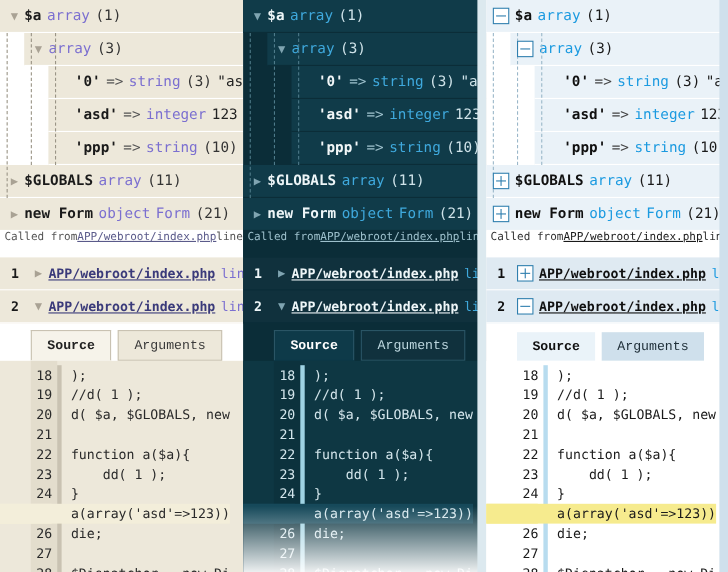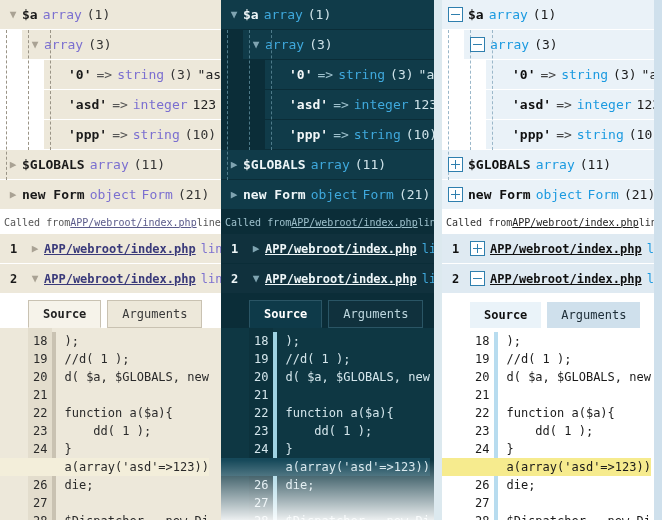--- a/index.html
+++ b/index.html
@@ -114,36 +114,36 @@
     content: ""; position: absolute; top: 2px; bottom: 2px; left: 6px;
     width: 1px; background: #2f7fae;
   }
 
   .row span.txt { margin-right: 5px; }
 
   .guides { position: absolute; top: 30px; left: 0; height: 120px; pointer-events: none; }
   .guide { position: absolute; top: 0; height: 120px; width: 0; }
 
   .calledfrom {
-    height: 24px; display: flex; align-items: center; padding-left: 4px;
+    height: 24px; display: flex; padding-left: 4px;
     font-size: 10px; white-space: nowrap;
   }
   .calledfrom a { text-decoration: underline; }
 
   .trace-row {
     height: 30px; display: flex; align-items: center; font-size: 12px;
     white-space: nowrap; overflow: hidden; padding-left: 10px;
   }
   .trace-row .num { width: 16px; flex: 0 0 16px; font-weight: bold; }
   .trace-link { text-decoration: underline; font-weight: bold; }
   .trace-line { margin-left: 5px; }
 
   .tabs { display: flex; align-items: flex-end; height: 34px; padding-left: 28px; padding-top: 6px; }
   .tab {
-    font-size: 12px; padding: 5px 14px; margin-right: 6px; line-height: 16px;
+    font-size: 12px; padding: 5px 14px; margin-right: 6px; line-height: 16px; font-family: Liberation Mono, monospace;
   }
 
   .code { position: relative; flex: 1; overflow: hidden; padding-left: 28px; }
   .codewrap { display: flex; font-size: 12px; line-height: 18px; }
   .gutter { padding: 4px 5px 0 5px; text-align: right; }
   .code-accent { width: 4px; margin-top: 4px; }
   .codebody { padding: 4px 0 0 8px; white-space: pre; }
   .codeline { display: block; height: 18px; }
   .codeline.hl { margin-left: -80px; padding-left: 80px; }
 

